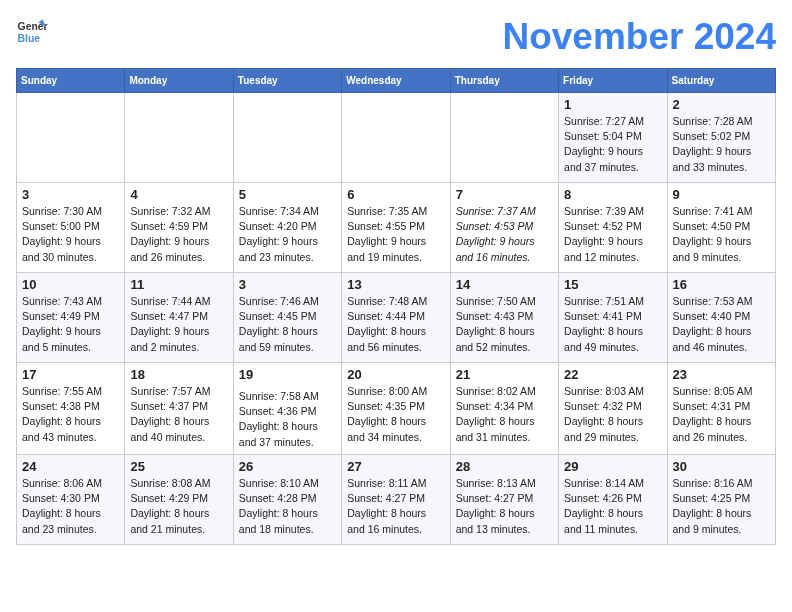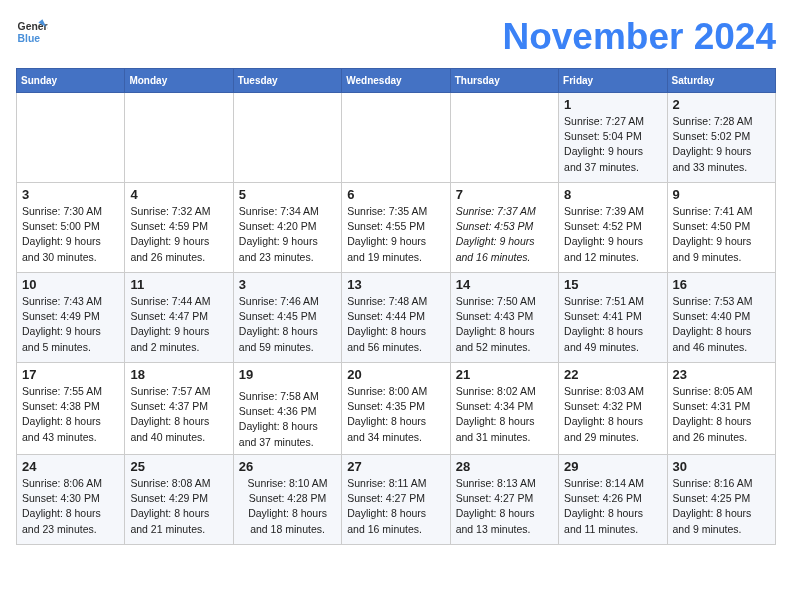--- a/index.html
+++ b/index.html
@@ -290,21 +290,21 @@
         </td>
         <td>
           <div class="day-num">25</div>
           <div class="day-info" style="white-space: pre-line;">Sunrise: 8:08 AM
 Sunset: 4:29 PM
 Daylight: 8 hours
 and 21 minutes.</div>
         </td>
         <td>
           <div class="day-num">26</div>
-          <div class="day-info" style="white-space: pre-line; text-align: center;">Sunrise: 8:10 AM
+          <div class="day-info" style="white-space: pre-line;">Sunrise: 8:10 AM
 Sunset: 4:28 PM
 Daylight: 8 hours
 and 18 minutes.</div>
         </td>
         <td>
           <div class="day-num">27</div>
           <div class="day-info" style="white-space: pre-line;">Sunrise: 8:11 AM
 Sunset: 4:27 PM
 Daylight: 8 hours
 and 16 minutes.</div>

